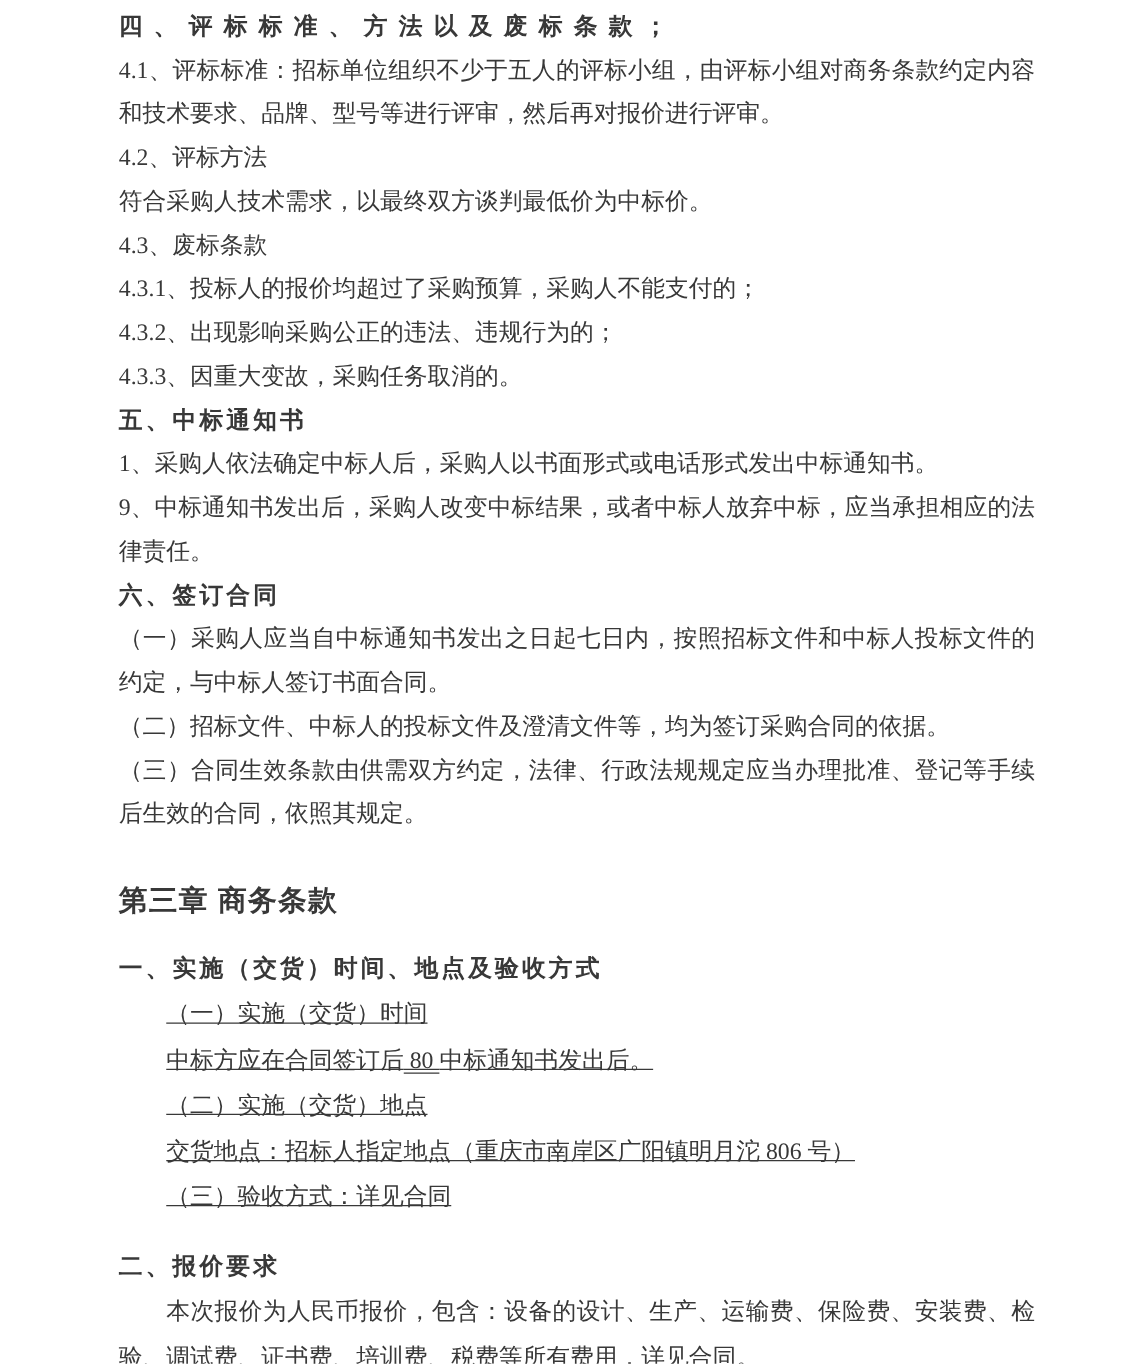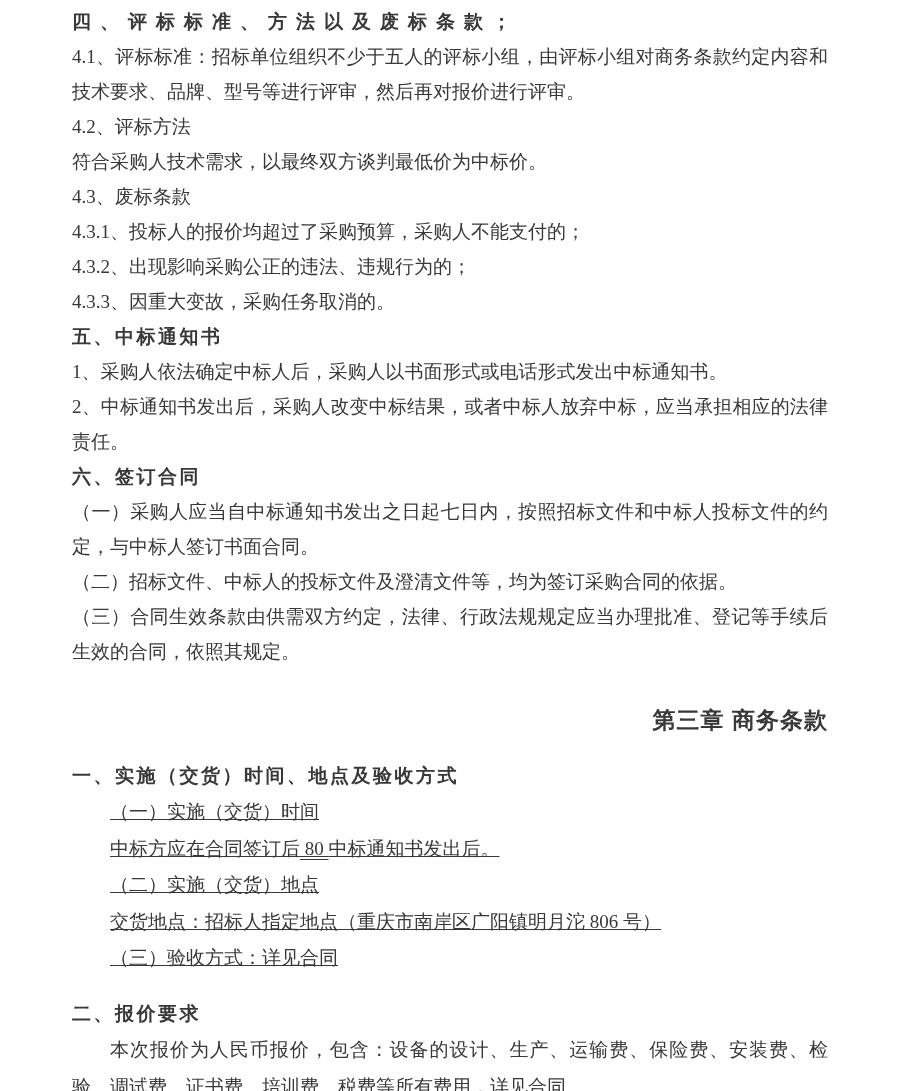--- a/index.html
+++ b/index.html
@@ -6,21 +6,21 @@
   body {
     width: 900px;
     height: 1091px;
     background: #ffffff;
     font-family: "Liberation Serif", "DejaVu Serif", serif;
   }
   .page {
     box-sizing: border-box;
     width: 900px;
     height: 1091px;
-    padding: 4px 72px 0 72px;
+    padding: 4px 72px 0 95px;
     color: #383838;
     font-size: 19px;
     overflow: hidden;
   }
   p {
     margin: 0;
     line-height: 35px;
     text-align: justify;
   }
   p.single { text-align: left; }
@@ -29,21 +29,21 @@
     font-weight: bold;
     letter-spacing: 2.5px;
     text-align: left;
   }
   .h-wide { letter-spacing: 9px; }
   .chapter-title {
     font-family: "Liberation Sans", "DejaVu Sans", sans-serif;
     font-weight: bold;
     font-size: 23px;
     line-height: 44px;
-    text-align: right;
+    text-align: left;
     letter-spacing: 1px;
     margin-top: 33px;
   }
   .sec3 p { line-height: 36.5px; }
   .sec3 .h { margin-top: 19px; }
   .indent2 { padding-left: 38px; text-decoration: underline; }
   .first-indent { text-indent: 38px; }
   .uline {
     text-decoration: underline;
     text-underline-offset: 4px;
@@ -58,21 +58,21 @@
   <p>4.1、评标标准：招标单位组织不少于五人的评标小组，由评标小组对商务条款约定内容和技术要求、品牌、型号等进行评审，然后再对报价进行评审。</p>
   <p class="single">4.2、评标方法</p>
   <p class="single">符合采购人技术需求，以最终双方谈判最低价为中标价。</p>
   <p class="single">4.3、废标条款</p>
   <p class="single">4.3.1、投标人的报价均超过了采购预算，采购人不能支付的；</p>
   <p class="single">4.3.2、出现影响采购公正的违法、违规行为的；</p>
   <p class="single">4.3.3、因重大变故，采购任务取消的。</p>
 
   <p class="h single">五、中标通知书</p>
   <p class="single">1、采购人依法确定中标人后，采购人以书面形式或电话形式发出中标通知书。</p>
-  <p>2、中标通知书发出后，采购人改变中标结果，或者中标人放弃中标，应当承担相应的法律责任。</p>
+  <p>9、中标通知书发出后，采购人改变中标结果，或者中标人放弃中标，应当承担相应的法律责任。</p>
 
   <p class="h single">六、签订合同</p>
   <p>（一）采购人应当自中标通知书发出之日起七日内，按照招标文件和中标人投标文件的约定，与中标人签订书面合同。</p>
   <p class="single">（二）招标文件、中标人的投标文件及澄清文件等，均为签订采购合同的依据。</p>
   <p>（三）合同生效条款由供需双方约定，法律、行政法规规定应当办理批准、登记等手续后生效的合同，依照其规定。</p>
 
   <div class="sec3">
     <p class="chapter-title">第三章 商务条款</p>
 
     <p class="h single">一、实施（交货）时间、地点及验收方式</p>

